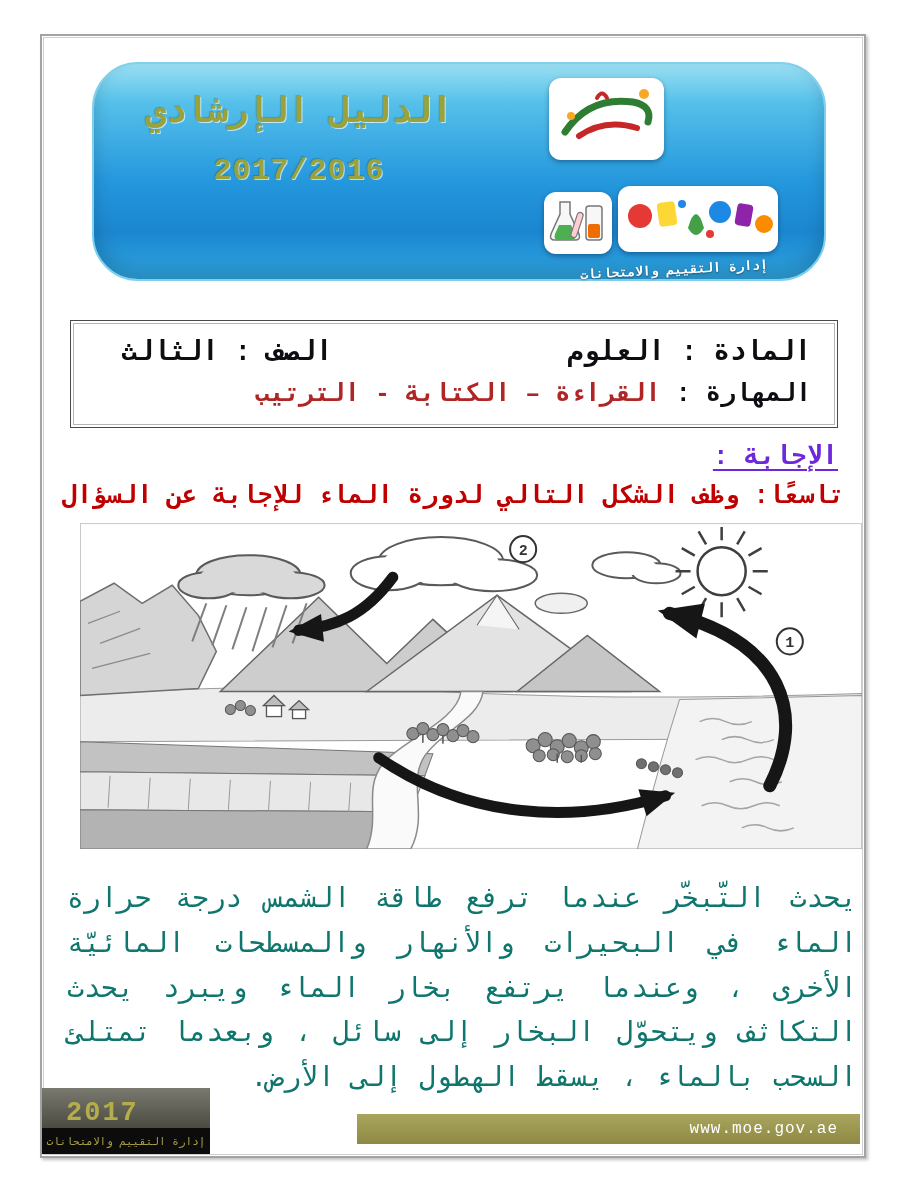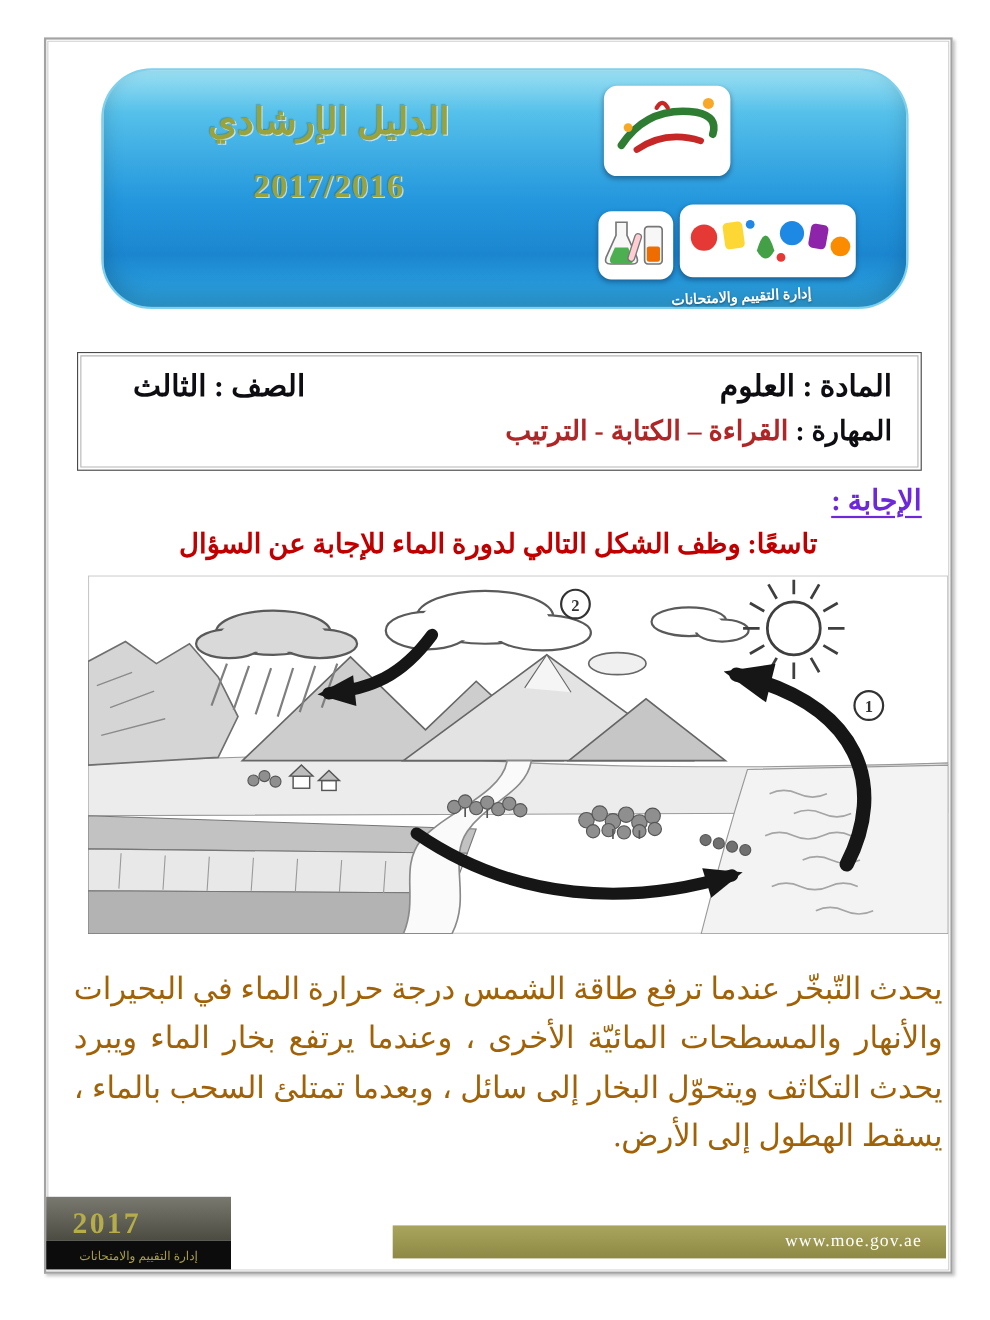--- a/index.html
+++ b/index.html
@@ -1,17 +1,17 @@
 <!DOCTYPE html>
 <html lang="ar"><head>
 <meta charset="utf-8">
 <style>
   html,body{margin:0;padding:0;background:#ffffff;}
   .page{position:relative;width:900px;height:1200px;background:#ffffff;overflow:hidden;
-        font-family:Liberation Serif, serif;}
+        font-family:Liberation Mono, monospace;}
   .frame{position:absolute;left:40px;top:34px;width:822px;height:1120px;background:#fff;
          border:2px solid #a3a3a3;
          box-shadow:inset 0 0 0 1px #ffffff, inset 0 0 0 2px #cfcfcf, 2px 2px 3px rgba(0,0,0,.25);}
 
   
   .banner{position:absolute;left:50px;top:26px;width:730px;height:215px;border-radius:46px;
           background:linear-gradient(180deg,#9adff2 0%,#55c0ea 18%,#2497dd 55%,#1b86cf 78%,#30a8e4 100%);
           border:2px solid #7fd0ec;box-shadow:inset 0 -10px 18px rgba(0,0,0,.18);}
   .banner-text{position:absolute;left:40px;top:26px;width:330px;text-align:center;
                color:#9aa23b;font-weight:bold;
@@ -40,21 +40,21 @@
   .answer-label{position:absolute;top:404px;right:26px;font-size:26px;font-weight:bold;color:#6d28d9;
                 direction:rtl;text-decoration:underline;text-decoration-thickness:2px;text-underline-offset:5px;}
   .question{position:absolute;top:444px;left:0;width:100%;text-align:center;direction:rtl;
             font-size:25px;font-weight:bold;color:#c00000;}
 
   
   .diagram{position:absolute;left:38px;top:487px;width:782px;height:326px;}
 
   
   .body-text{position:absolute;left:25px;top:842px;width:790px;direction:rtl;text-align:justify;
-             font-size:28px;line-height:1.6;color:#a16207;margin:0;}
+             font-size:28px;line-height:1.6;color:#0f766e;margin:0;}
 
   
   .year-box{position:absolute;left:0;top:1052px;width:168px;height:40px;
             background:linear-gradient(#7a796f,#4c4b42);display:flex;align-items:flex-end;}
   .year-box span{margin-left:24px;color:#b5ad4a;font-size:27px;font-weight:bold;letter-spacing:2px;}
   .org-strip{position:absolute;left:0;top:1092px;width:168px;height:26px;background:#0c0c0c;
              display:flex;align-items:center;justify-content:center;color:#a89f45;font-size:11px;}
   .url-bar{position:absolute;left:315px;top:1078px;width:503px;height:30px;
            background:linear-gradient(#aaa55e,#8d8843);display:flex;align-items:center;
            justify-content:flex-end;padding-right:22px;box-sizing:border-box;

